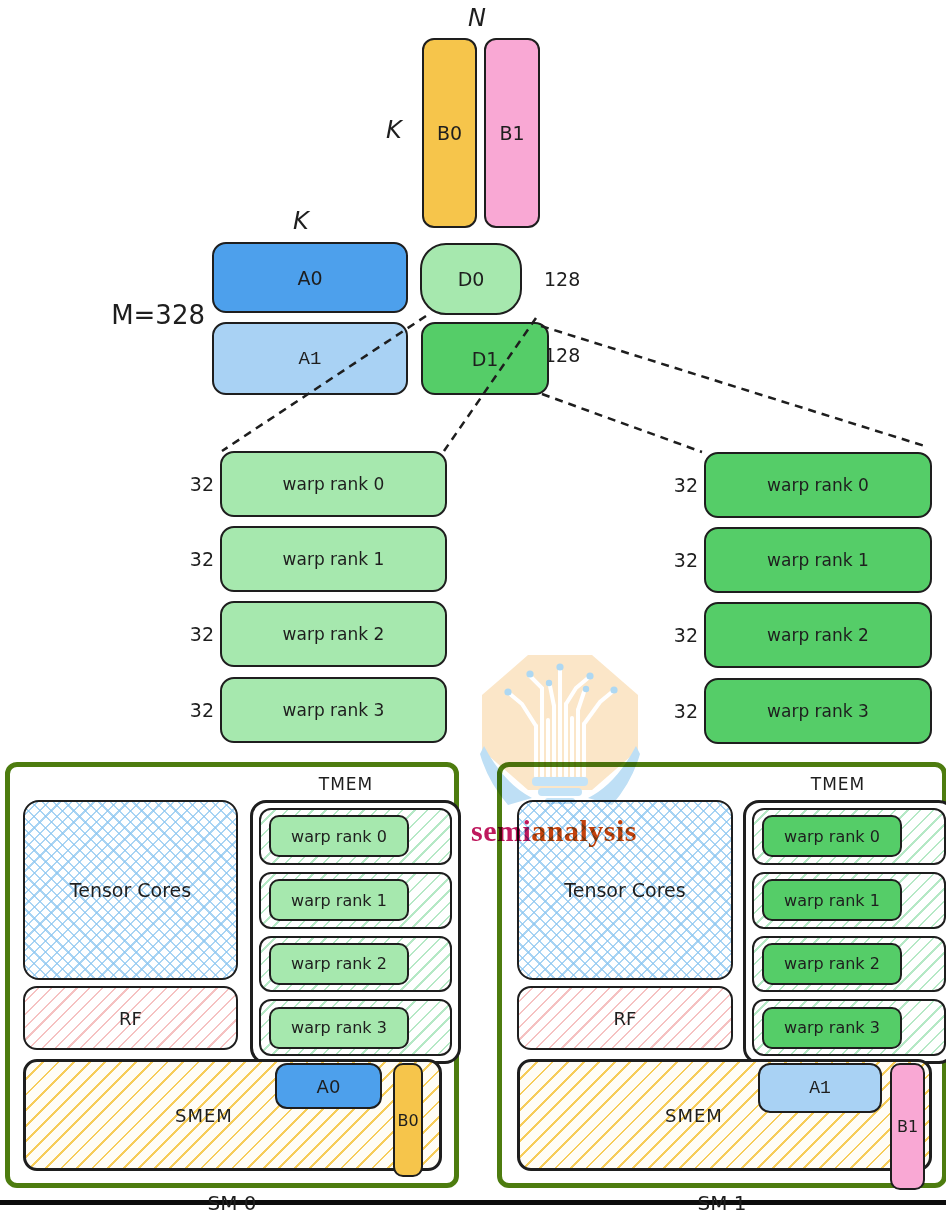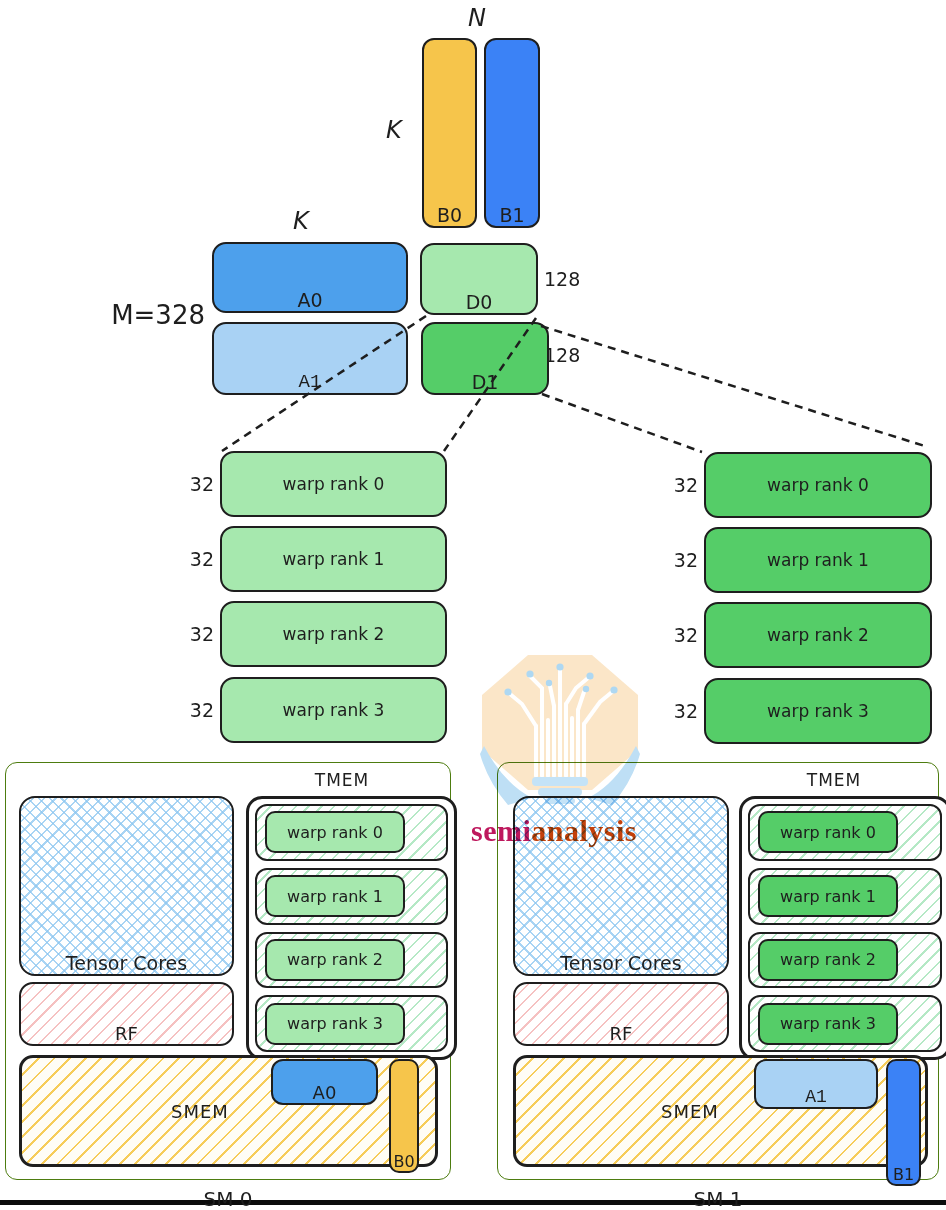--- a/index.html
+++ b/index.html
@@ -1,21 +1,21 @@
 <!DOCTYPE html>
 <html><head>
 <meta charset="utf-8">
 <style>
   html,body{margin:0;padding:0;background:#ffffff;}
   body{font-family:"DejaVu Sans","Liberation Sans",sans-serif;color:#1e1e1e;}
   #canvas{position:relative;width:946px;height:1210px;background:#ffffff;overflow:hidden;}
 
   .abs{position:absolute;box-sizing:border-box;}
   .box{position:absolute;box-sizing:border-box;border:2.5px solid #1e1e1e;border-radius:14px;
-       display:flex;align-items:flex-end;justify-content:center;font-size:19px;background:#fff;}
+       display:flex;align-items:center;justify-content:center;font-size:19px;background:#fff;}
   .lbl{position:absolute;box-sizing:border-box;white-space:nowrap;}
   .ital{font-style:italic;font-size:24px;}
 
   
   .hatch-blue{background:
       repeating-linear-gradient(45deg,  rgba(140,198,240,.75) 0 1.6px, transparent 1.6px 8px),
       repeating-linear-gradient(135deg, rgba(140,198,240,.75) 0 1.6px, transparent 1.6px 8px),
       #ffffff;}
   .hatch-pink{background:
       repeating-linear-gradient(135deg, rgba(240,160,160,.65) 0 1.6px, transparent 1.6px 9px),
@@ -27,33 +27,33 @@
       repeating-linear-gradient(135deg, rgba(120,214,150,.55) 0 1.7px, transparent 1.7px 9px),
       #ffffff;}
 
   
   .wrow{position:absolute;display:flex;align-items:center;justify-content:space-between;}
   .wrow .dim{width:30px;text-align:right;margin-right:6px;font-size:19px;}
   .wbox{box-sizing:border-box;border:2.5px solid #1e1e1e;border-radius:14px;height:66px;
         display:flex;align-items:center;justify-content:center;font-size:17px;}
 
   
-  .sm{position:absolute;border:1px solid #4d7c0f;border-radius:12px;background:#fff;}
+  .sm{position:absolute;border:5px solid #4d7c0f;border-radius:12px;background:#fff;}
   .sm .tmem-lbl{position:absolute;top:7px;left:276px;width:120px;text-align:center;
                 font-size:17px;letter-spacing:1px;}
   .tmem-box{position:absolute;border:3px solid #1e1e1e;border-radius:16px;background:#fff;
             display:flex;flex-direction:column;gap:7px;padding:5px 6px;}
   .tmem-row{flex:1;border:2.5px solid #1e1e1e;border-radius:12px;display:flex;align-items:center;}
   .warp-chip{box-sizing:border-box;width:140px;height:42px;margin-left:8px;border:2.5px solid #1e1e1e;
              border-radius:10px;display:flex;align-items:center;justify-content:center;font-size:16px;}
   .chip-light{background:#a6e8ae;}
   .chip-dark{background:#55cd68;}
   .sm-title{position:absolute;left:0;right:0;bottom:-32px;text-align:center;font-size:20px;}
 
-  .fill-b0{background:#f6c54b;} .fill-b1{background:#3b82f6;}
+  .fill-b0{background:#f6c54b;} .fill-b1{background:#f9a8d4;}
   .fill-a0{background:#4da0ec;} .fill-a1{background:#a9d2f4;font-family:Liberation Mono, monospace;}
   .fill-d0{background:#a6e8ae;} .fill-d1{background:#55cd68;}
 
   #dash-overlay{position:absolute;left:0;top:0;z-index:4;pointer-events:none;}
   #watermark{position:absolute;left:0;top:0;z-index:6;pointer-events:none;mix-blend-mode:multiply;}
   #wm-text{position:absolute;left:471px;top:813px;font-size:30px;font-weight:700;letter-spacing:.5px;}
   #wm-text .semi{color:#be185d;font-family:Liberation Serif, serif;} #wm-text .analysis{color:#c2410c;font-family:Liberation Serif, serif;}
   #bottom-rule{position:absolute;left:0;top:1200px;width:946px;height:5px;background:#0c0c0c;}
   .z1{z-index:1}.z2{z-index:2}
 </style>
@@ -72,21 +72,21 @@
   </div>
 
   <span class="lbl ital" style="left:293px;top:207px;">K</span>
   <span class="lbl" style="left:100px;top:300px;width:105px;text-align:right;font-size:26px;">M=328</span>
   <div class="box fill-a0 z1" style="left:212px;top:242px;width:196px;height:71px;">
     <span>A0</span>
   </div>
   <div class="box fill-a1 z1" style="left:212px;top:322px;width:196px;height:73px;">
     <span>A1</span>
   </div>
-  <div class="box fill-d0 z1" style="left:420px;top:243px;width:118px;height:72px;">
+  <div class="box fill-d0 z1" style="left:420px;top:243px;width:102px;height:72px;border-radius:26px;">
     <span>D0</span>
   </div>
   <div class="box fill-d1 z1" style="left:421px;top:322px;width:128px;height:73px;">
     <span>D1</span>
   </div>
   <span class="lbl" style="left:544px;top:268px;font-size:19px;">128</span>
   <span class="lbl" style="left:544px;top:344px;font-size:19px;">128</span>
 
   <svg id="dash-overlay" width="946" height="1210">
     <g stroke="#1e1e1e" stroke-width="2.5" stroke-dasharray="8 6" fill="none">

